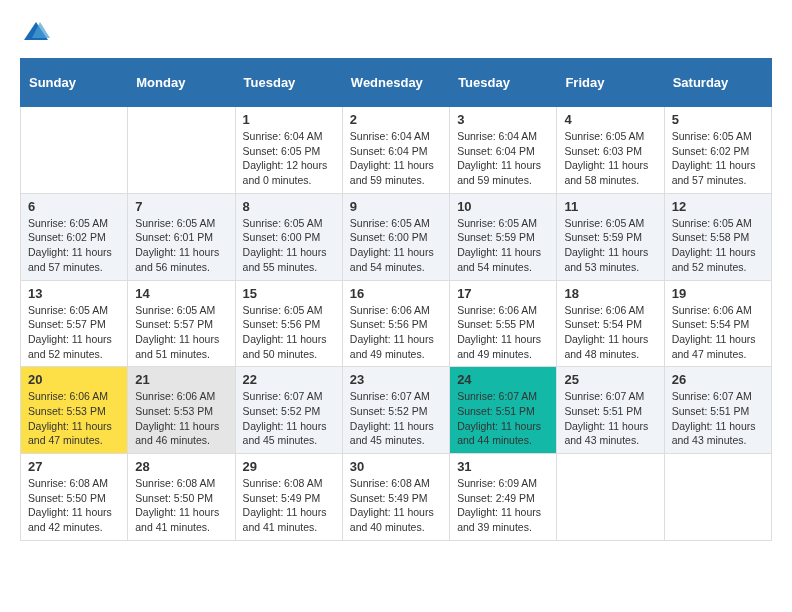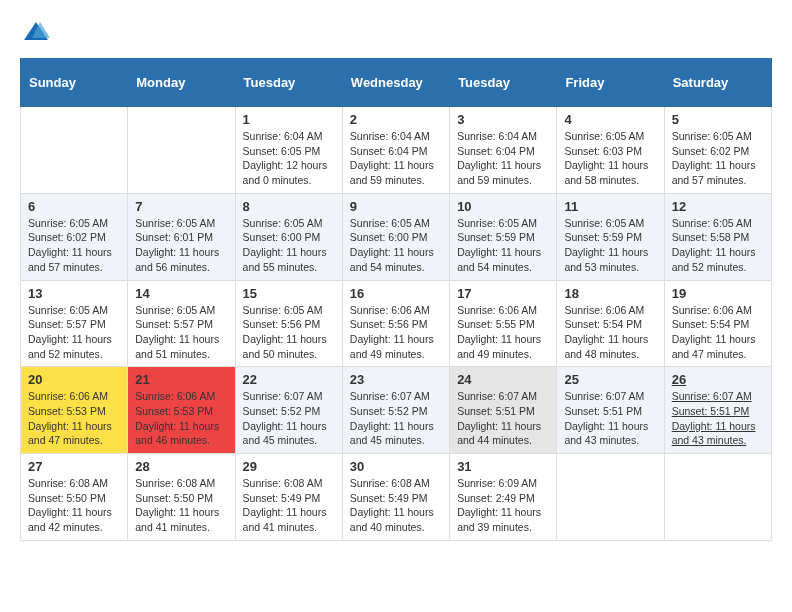--- a/index.html
+++ b/index.html
@@ -269,56 +269,56 @@
         </td>
       </tr>
       <tr>
         <td style="background: #fde047; margin-left: 19px;">
           <span class="day-number">20</span>
           <div class="day-info" style="white-space: pre-line;">Sunrise: 6:06 AM
 Sunset: 5:53 PM
 Daylight: 11 hours
 and 47 minutes.</div>
         </td>
-        <td style="background: #ef4444;">
+        <td style="background: #e5e5e5;">
           <span class="day-number">21</span>
           <div class="day-info" style="white-space: pre-line;">Sunrise: 6:06 AM
 Sunset: 5:53 PM
 Daylight: 11 hours
 and 46 minutes.</div>
         </td>
         <td style="background: rgb(240, 244, 249);">
           <span class="day-number">22</span>
           <div class="day-info" style="white-space: pre-line;">Sunrise: 6:07 AM
 Sunset: 5:52 PM
 Daylight: 11 hours
 and 45 minutes.</div>
         </td>
         <td style="background: rgb(240, 244, 249);">
           <span class="day-number">23</span>
           <div class="day-info" style="white-space: pre-line;">Sunrise: 6:07 AM
 Sunset: 5:52 PM
 Daylight: 11 hours
 and 45 minutes.</div>
         </td>
-        <td style="background: #e5e5e5;">
+        <td style="background: #14b8a6;">
           <span class="day-number">24</span>
           <div class="day-info" style="white-space: pre-line;">Sunrise: 6:07 AM
 Sunset: 5:51 PM
 Daylight: 11 hours
 and 44 minutes.</div>
         </td>
         <td style="background: rgb(240, 244, 249);">
           <span class="day-number">25</span>
           <div class="day-info" style="white-space: pre-line;">Sunrise: 6:07 AM
 Sunset: 5:51 PM
 Daylight: 11 hours
 and 43 minutes.</div>
         </td>
-        <td style="background: rgb(240, 244, 249); text-decoration: underline;">
+        <td style="background: rgb(240, 244, 249);">
           <span class="day-number">26</span>
           <div class="day-info" style="white-space: pre-line;">Sunrise: 6:07 AM
 Sunset: 5:51 PM
 Daylight: 11 hours
 and 43 minutes.</div>
         </td>
       </tr>
       <tr>
         <td>
           <span class="day-number">27</span>

